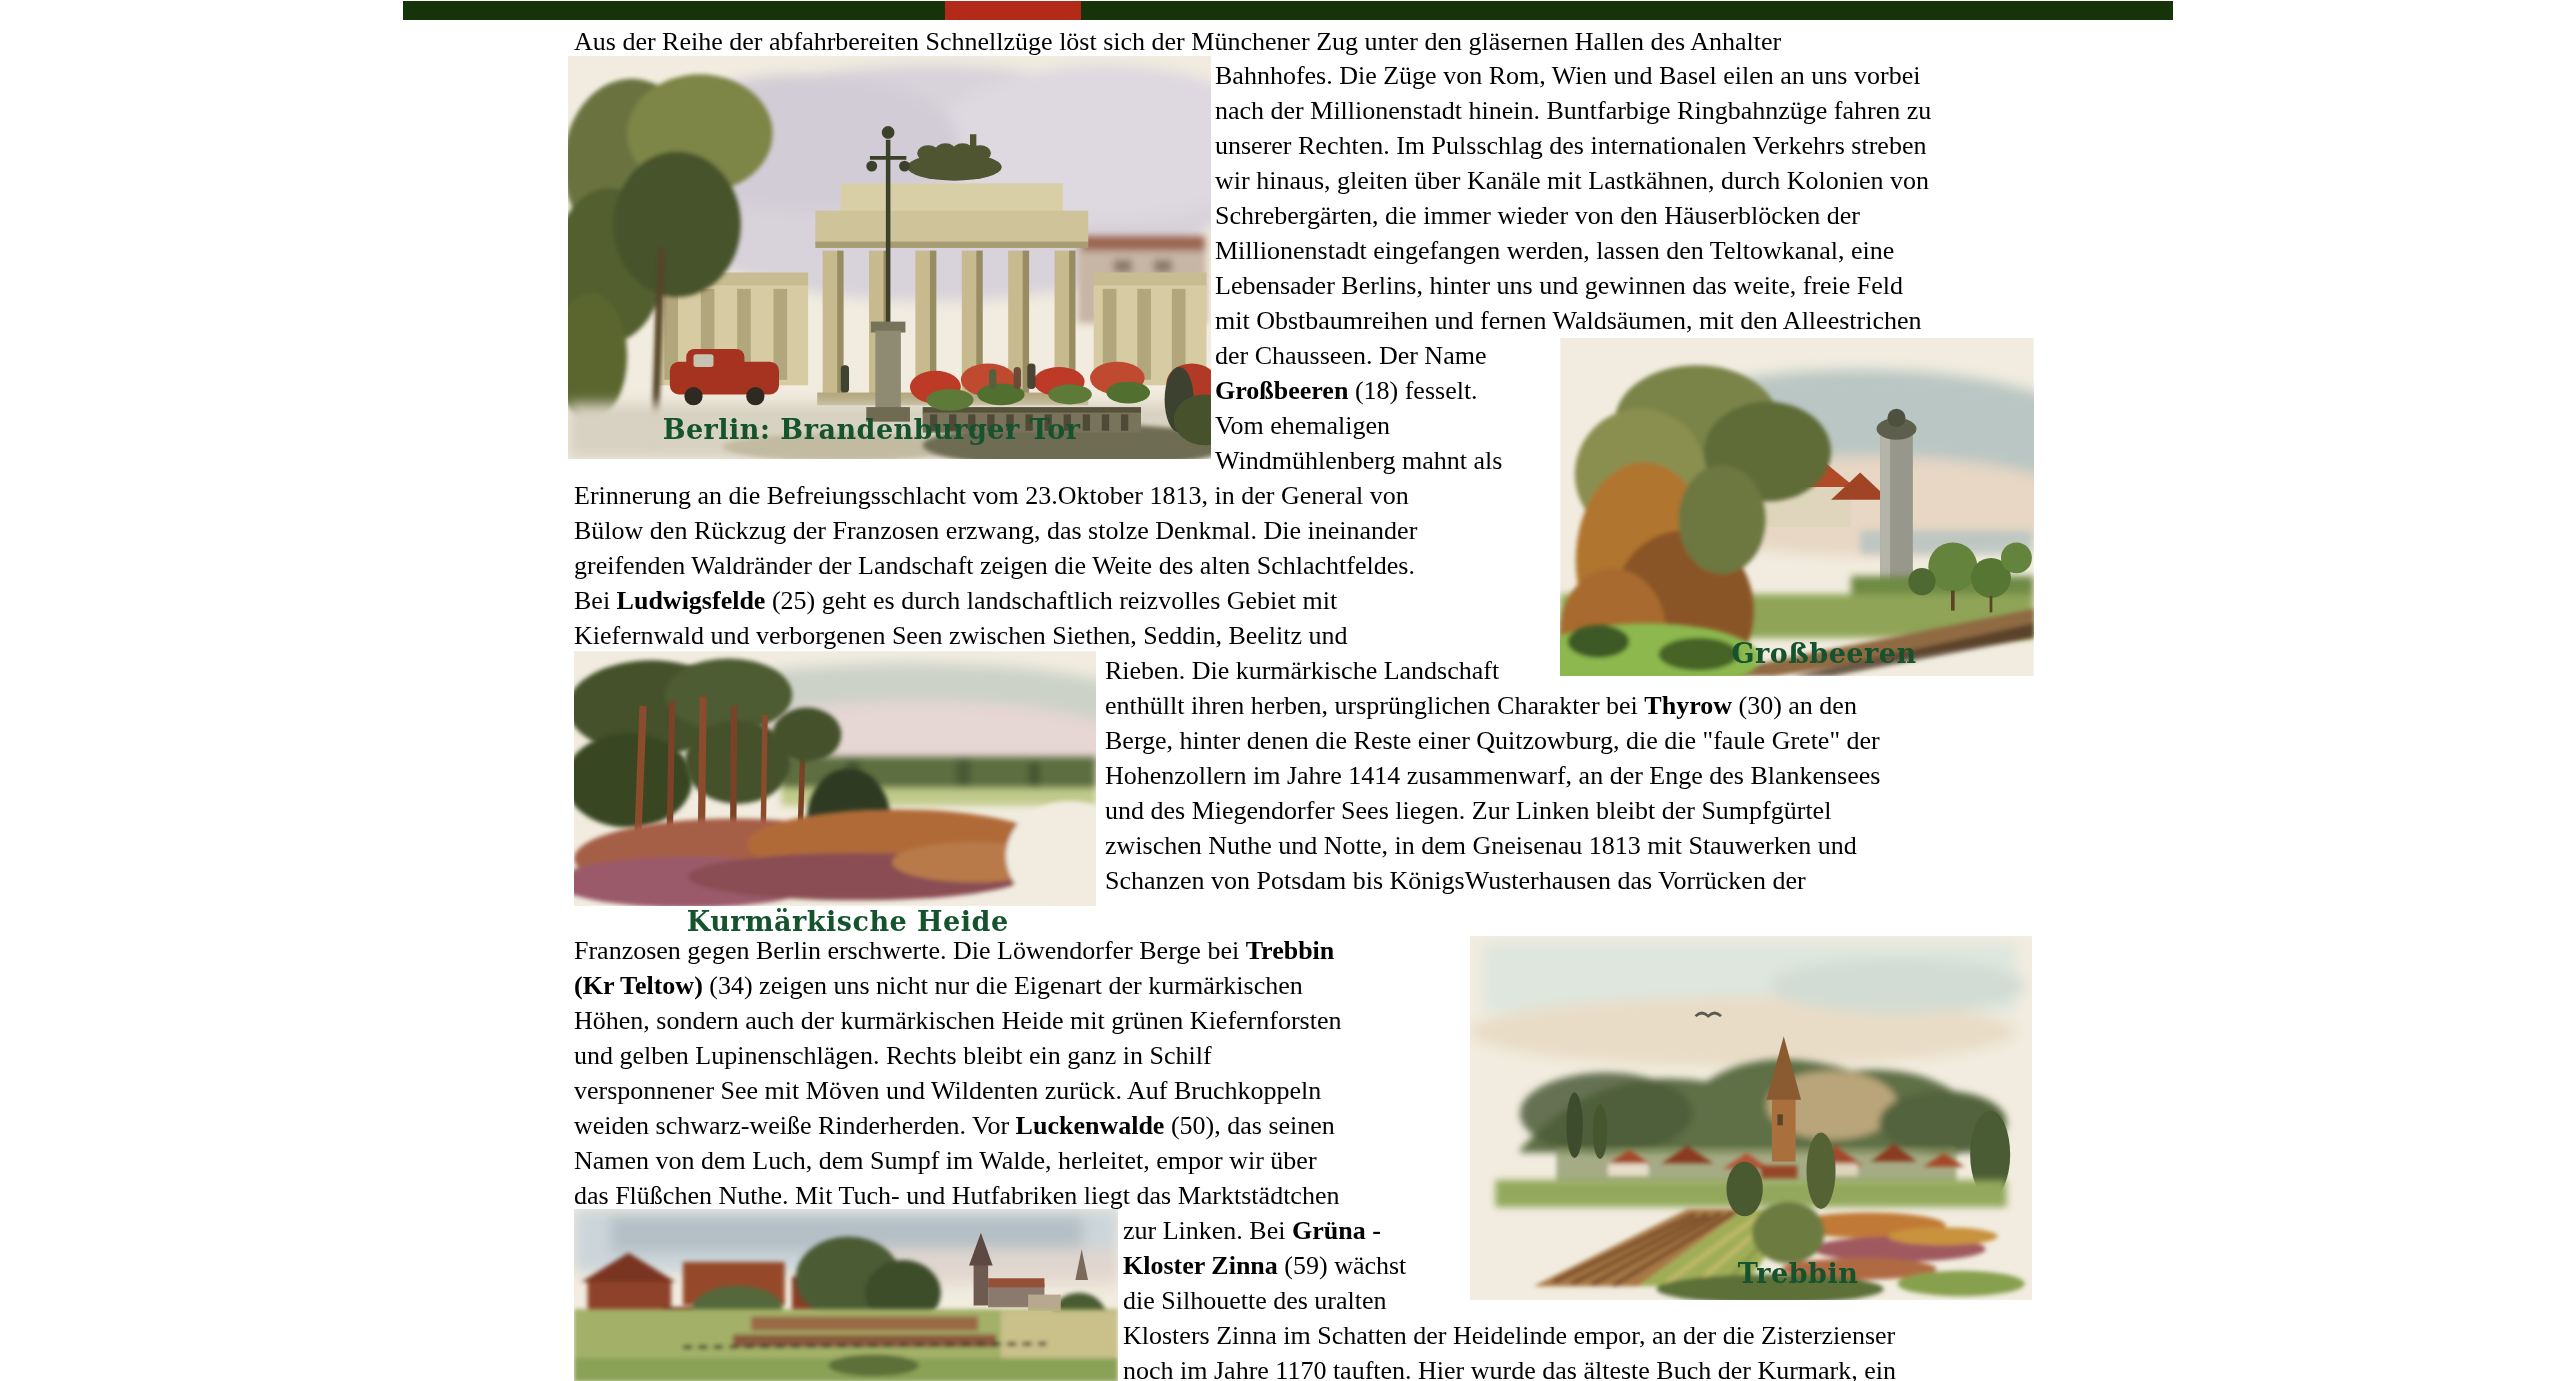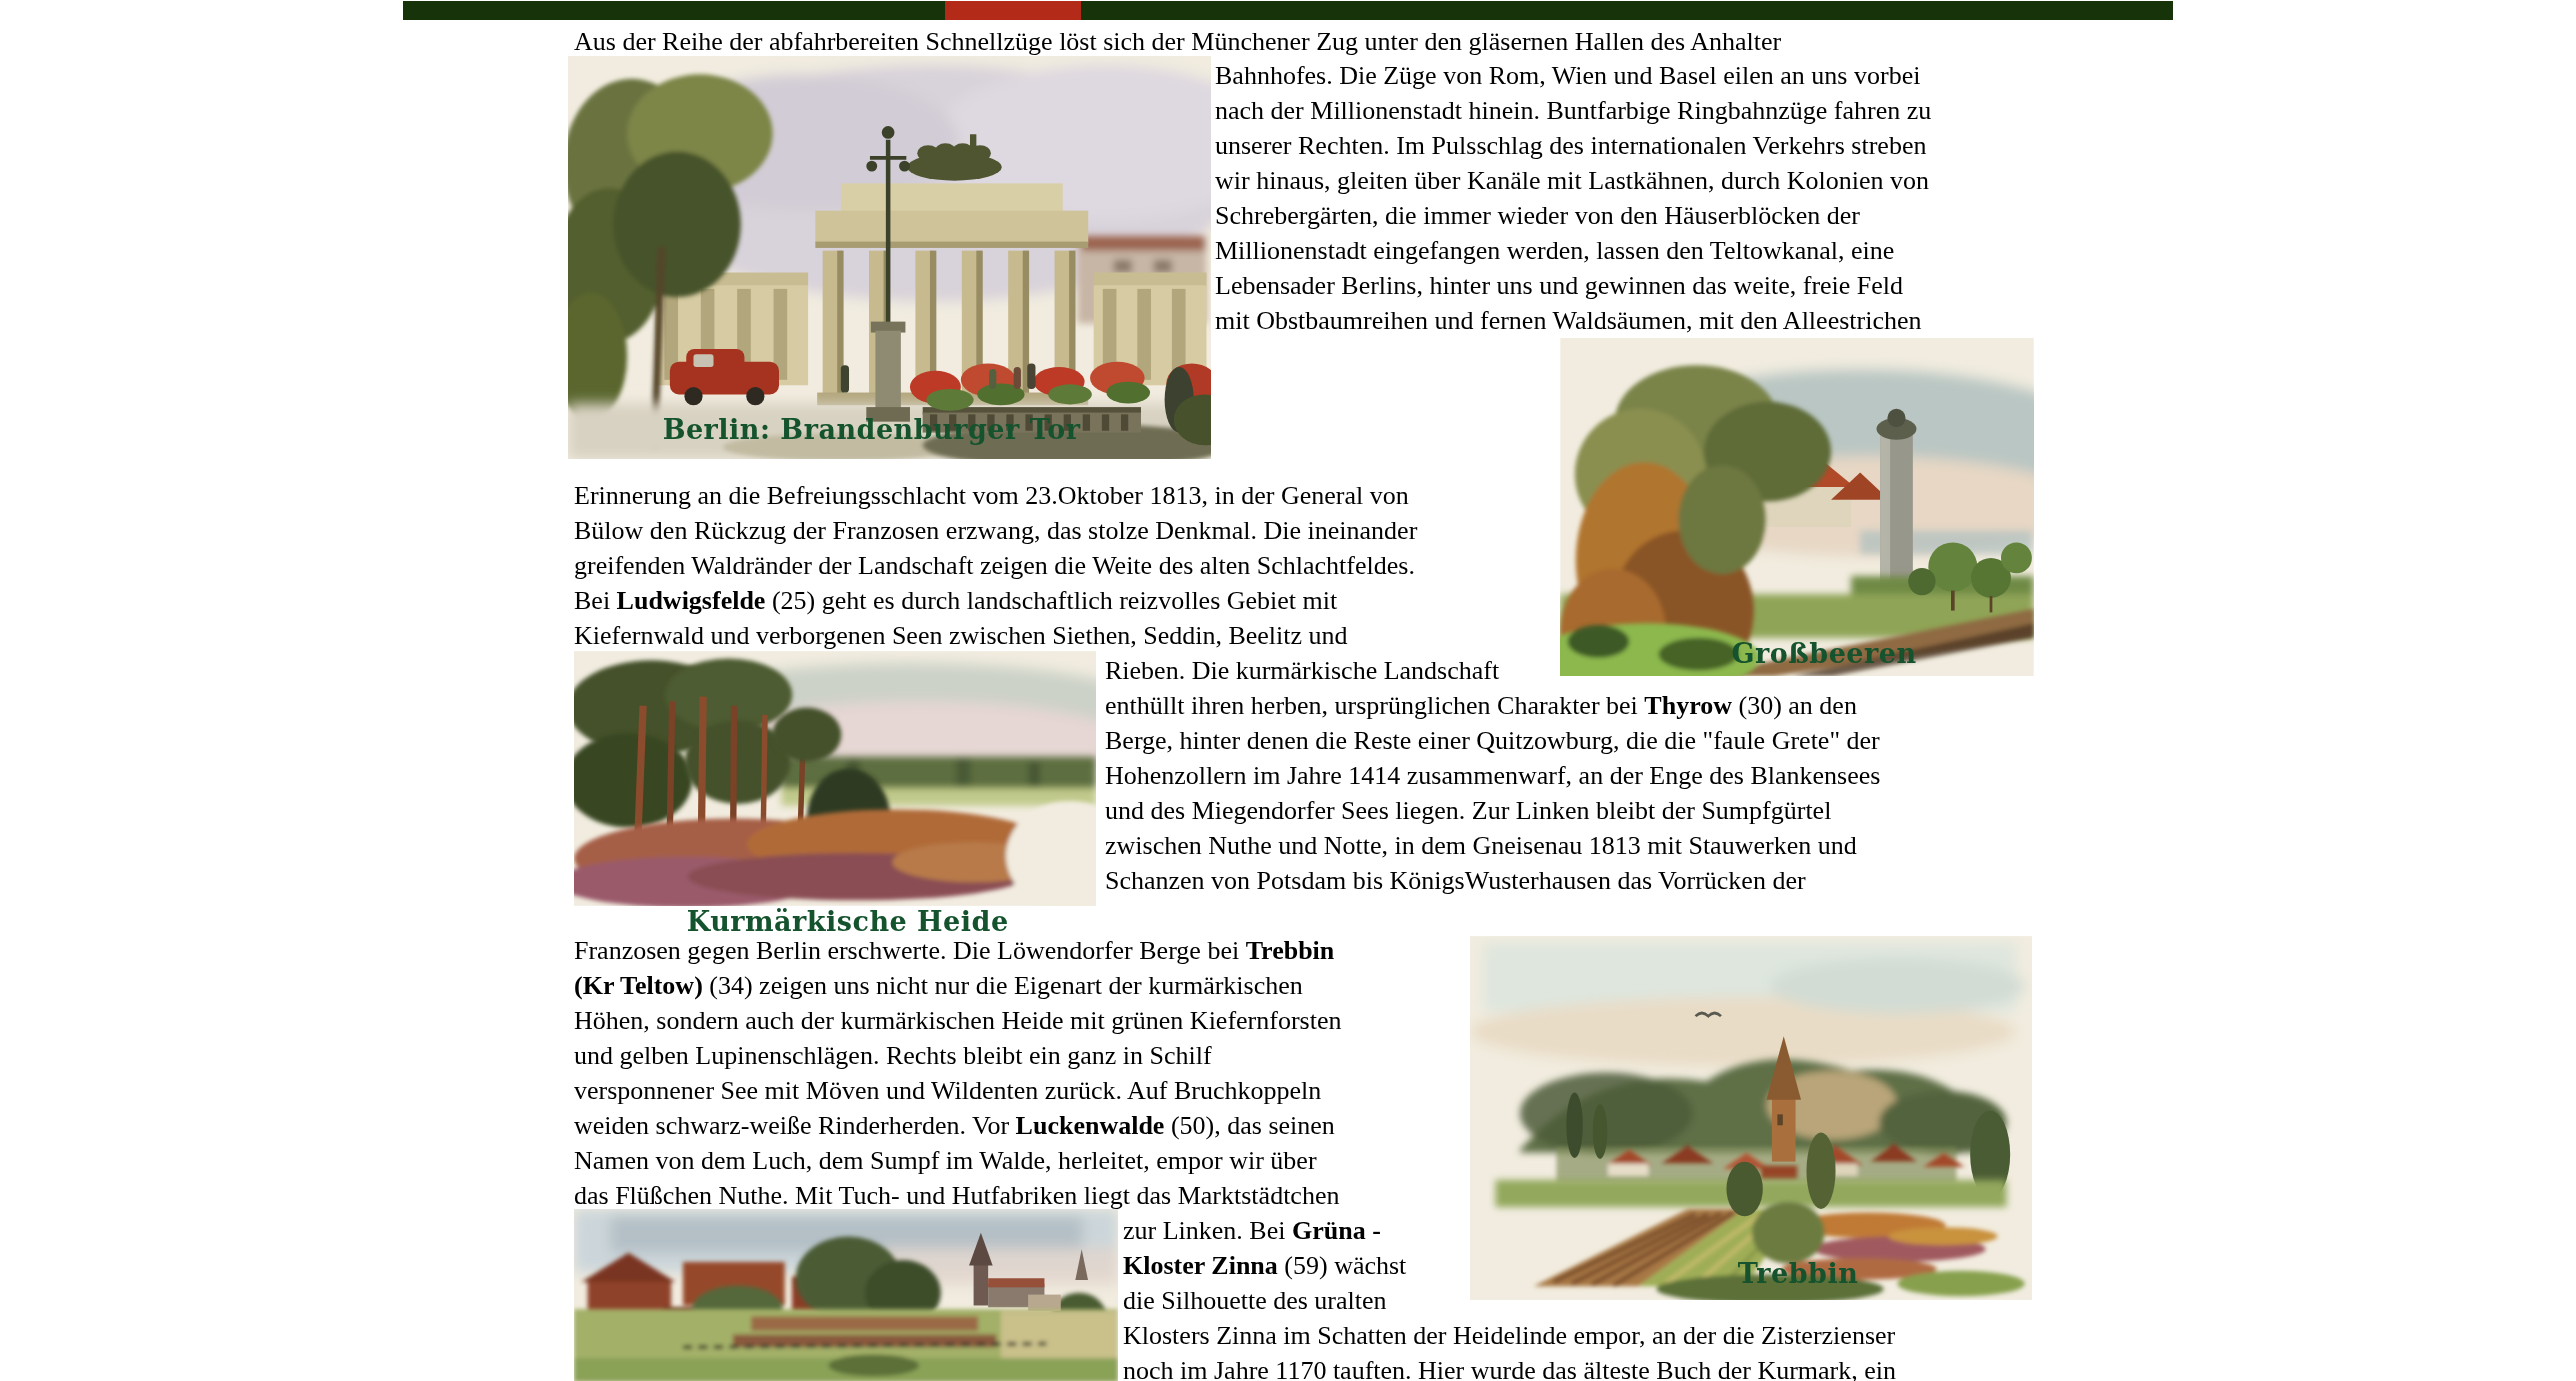--- a/index.html
+++ b/index.html
@@ -48,20 +48,26 @@
       <div class="tline">Bahnhofes. Die Züge von Rom, Wien und Basel eilen an uns vorbei</div>
       <div class="tline">nach der Millionenstadt hinein. Buntfarbige Ringbahnzüge fahren zu</div>
       <div class="tline">unserer Rechten. Im Pulsschlag des internationalen Verkehrs streben</div>
       <div class="tline">wir hinaus, gleiten über Kanäle mit Lastkähnen, durch Kolonien von</div>
       <div class="tline">Schrebergärten, die immer wieder von den Häuserblöcken der</div>
       <div class="tline">Millionenstadt eingefangen werden, lassen den Teltowkanal, eine</div>
       <div class="tline">Lebensader Berlins, hinter uns und gewinnen das weite, freie Feld</div>
       <div class="tline">mit Obstbaumreihen und fernen Waldsäumen, mit den Alleestrichen</div>
     </div>
 
+  <div class="tblock" style="left:1215px;top:338px;">
+      <div class="tline">der Chausseen. Der Name</div>
+      <div class="tline"><b>Großbeeren</b> (18) fesselt.</div>
+      <div class="tline">Vom ehemaligen</div>
+      <div class="tline">Windmühlenberg mahnt als</div>
+    </div>
 
   <div class="tblock" style="left:574px;top:478px;">
       <div class="tline">Erinnerung an die Befreiungsschlacht vom 23.Oktober 1813, in der General von</div>
       <div class="tline">Bülow den Rückzug der Franzosen erzwang, das stolze Denkmal. Die ineinander</div>
       <div class="tline">greifenden Waldränder der Landschaft zeigen die Weite des alten Schlachtfeldes.</div>
       <div class="tline">Bei <b>Ludwigsfelde</b> (25) geht es durch landschaftlich reizvolles Gebiet mit</div>
       <div class="tline">Kiefernwald und verborgenen Seen zwischen Siethen, Seddin, Beelitz und</div>
     </div>
 
   <div class="tblock" style="left:1105px;top:653px;">

